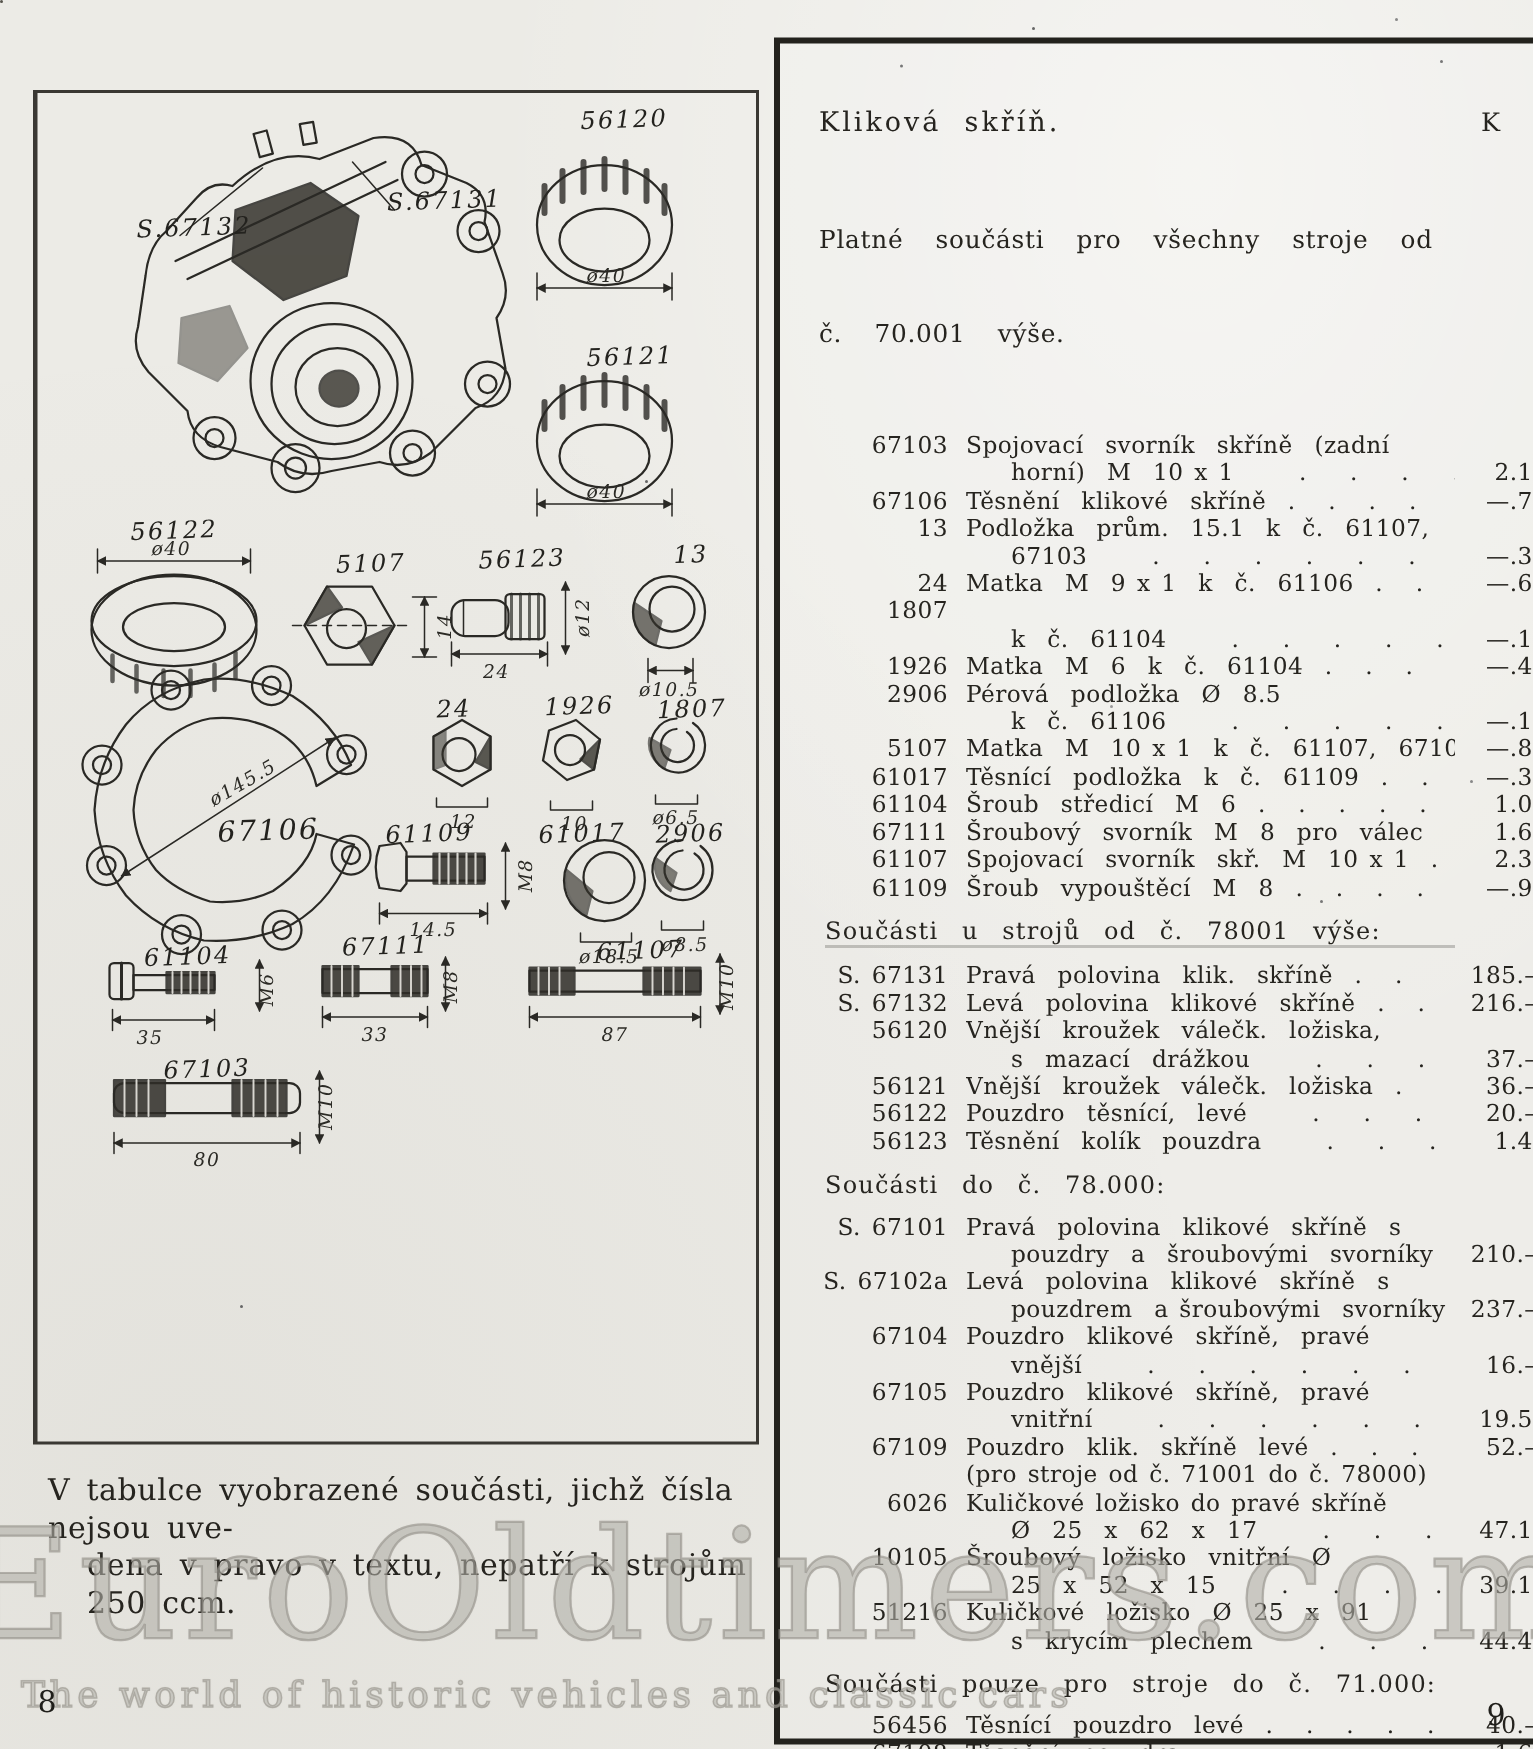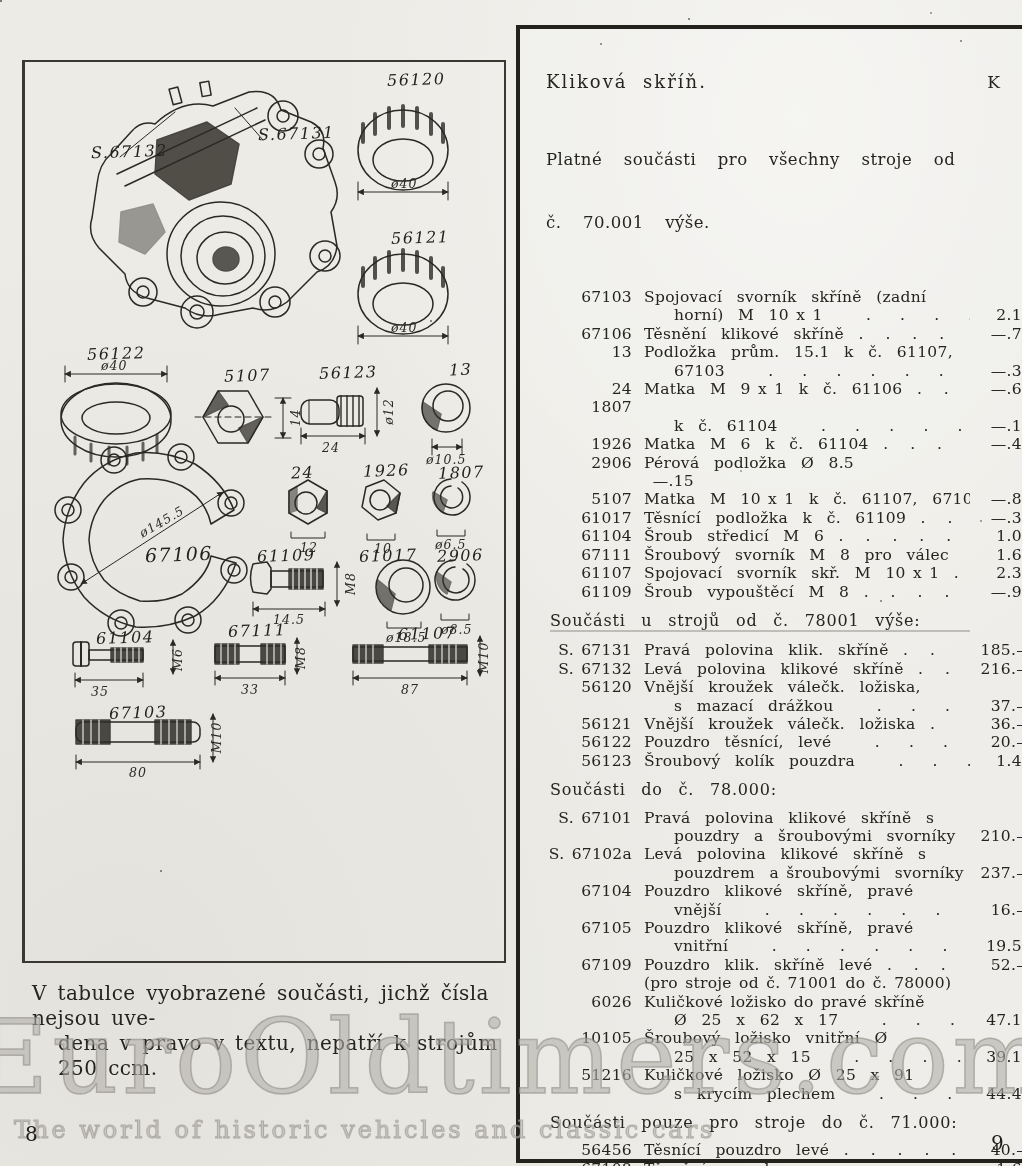--- a/index.html
+++ b/index.html
@@ -338,20 +338,21 @@
       </div>
 
       <div class="tline r">
         <span class="n">2906</span>
         <span class="d">Pérová  podložka  Ø  8.5</span>
         <span class="p"></span>
       </div>
 
       <div class="tline ri">
         <span class="n"></span>
+        <span class="d">k  č.  61106      .    .    .    .    .</span>
         <span class="p">—.15</span>
       </div>
 
       <div class="tline r">
         <span class="n">5107</span>
         <span class="d">Matka  M  10 x 1  k  č.  61107,  67103</span>
         <span class="p">—.80</span>
       </div>
 
       <div class="tline r">
@@ -421,21 +422,21 @@
       </div>
 
       <div class="tline r">
         <span class="n">56122</span>
         <span class="d">Pouzdro  těsnící,  levé      .    .    .    .</span>
         <span class="p">20.—</span>
       </div>
 
       <div class="tline r">
         <span class="n">56123</span>
-        <span class="d">Šroubový  kolík  pouzdra      .    .    .</span>
+        <span class="d">Těsnění  kolík  pouzdra      .    .    .</span>
         <span class="p">1.40</span>
       </div>
 
       <div class="tline h">
 
         <span class="d">Součásti  do  č.  78.000:</span>
         <span class="p"></span>
       </div>
 
       <div class="tline r">

